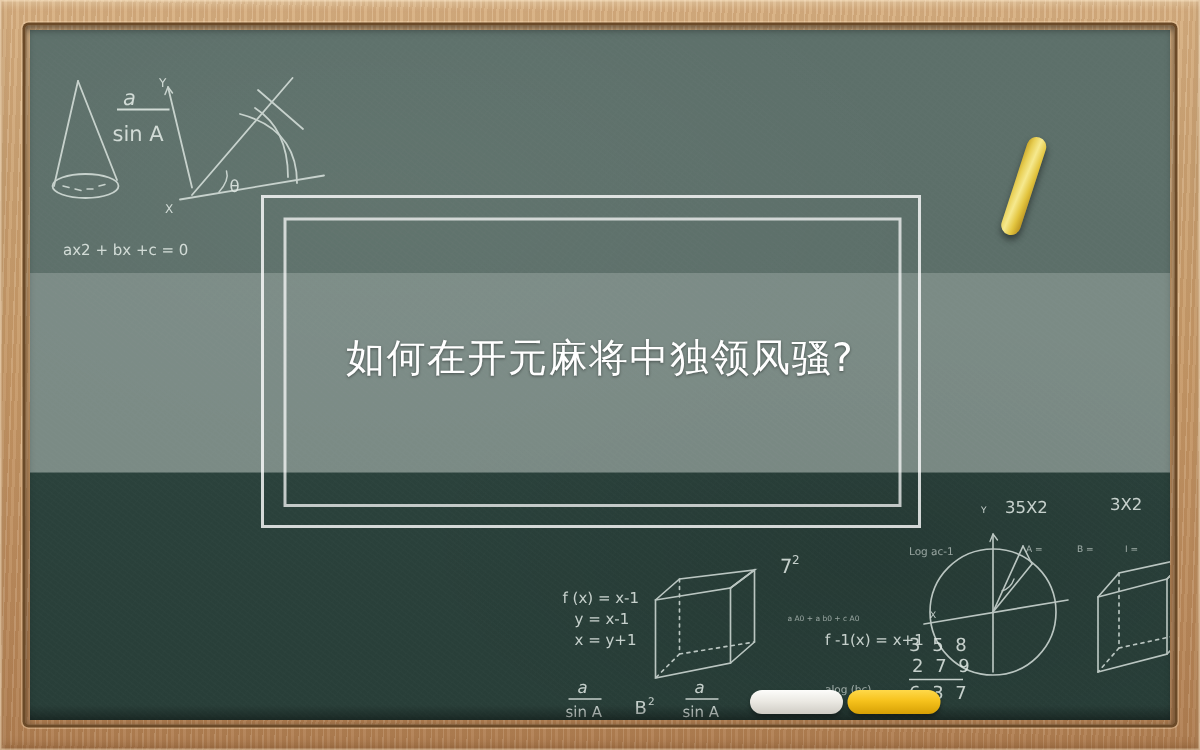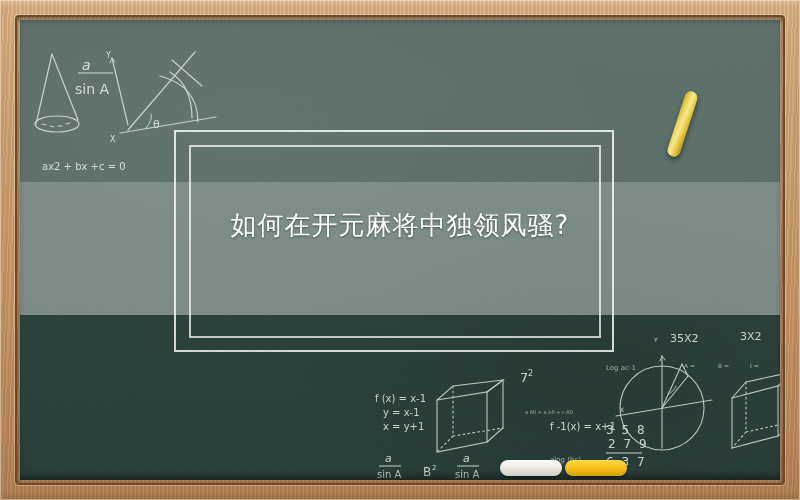--- a/index.html
+++ b/index.html
@@ -74,21 +74,21 @@
     position:absolute;left:174px;top:130px;width:436px;height:218px;
     border:2px solid rgba(255,255,255,.80);
   }
   .rect-inner{
     position:absolute;left:189px;top:145px;width:408px;height:189px;
     border:2px solid rgba(255,255,255,.72);
   }
 
   
   .title{
-    position:absolute;left:0;top:208px;width:800px;
+    position:absolute;left:0;top:222px;width:800px;
     text-align:center;
     font-size:26px;line-height:34px;letter-spacing:1px;
     color:#ffffff;
     text-shadow:0 1px 2px rgba(0,0,0,.45);
     font-family:"DejaVu Sans","Liberation Sans",sans-serif;
   }
 
   
   .chalk-stick-wall{
     position:absolute;left:676px;top:90px;width:13px;height:68px;

